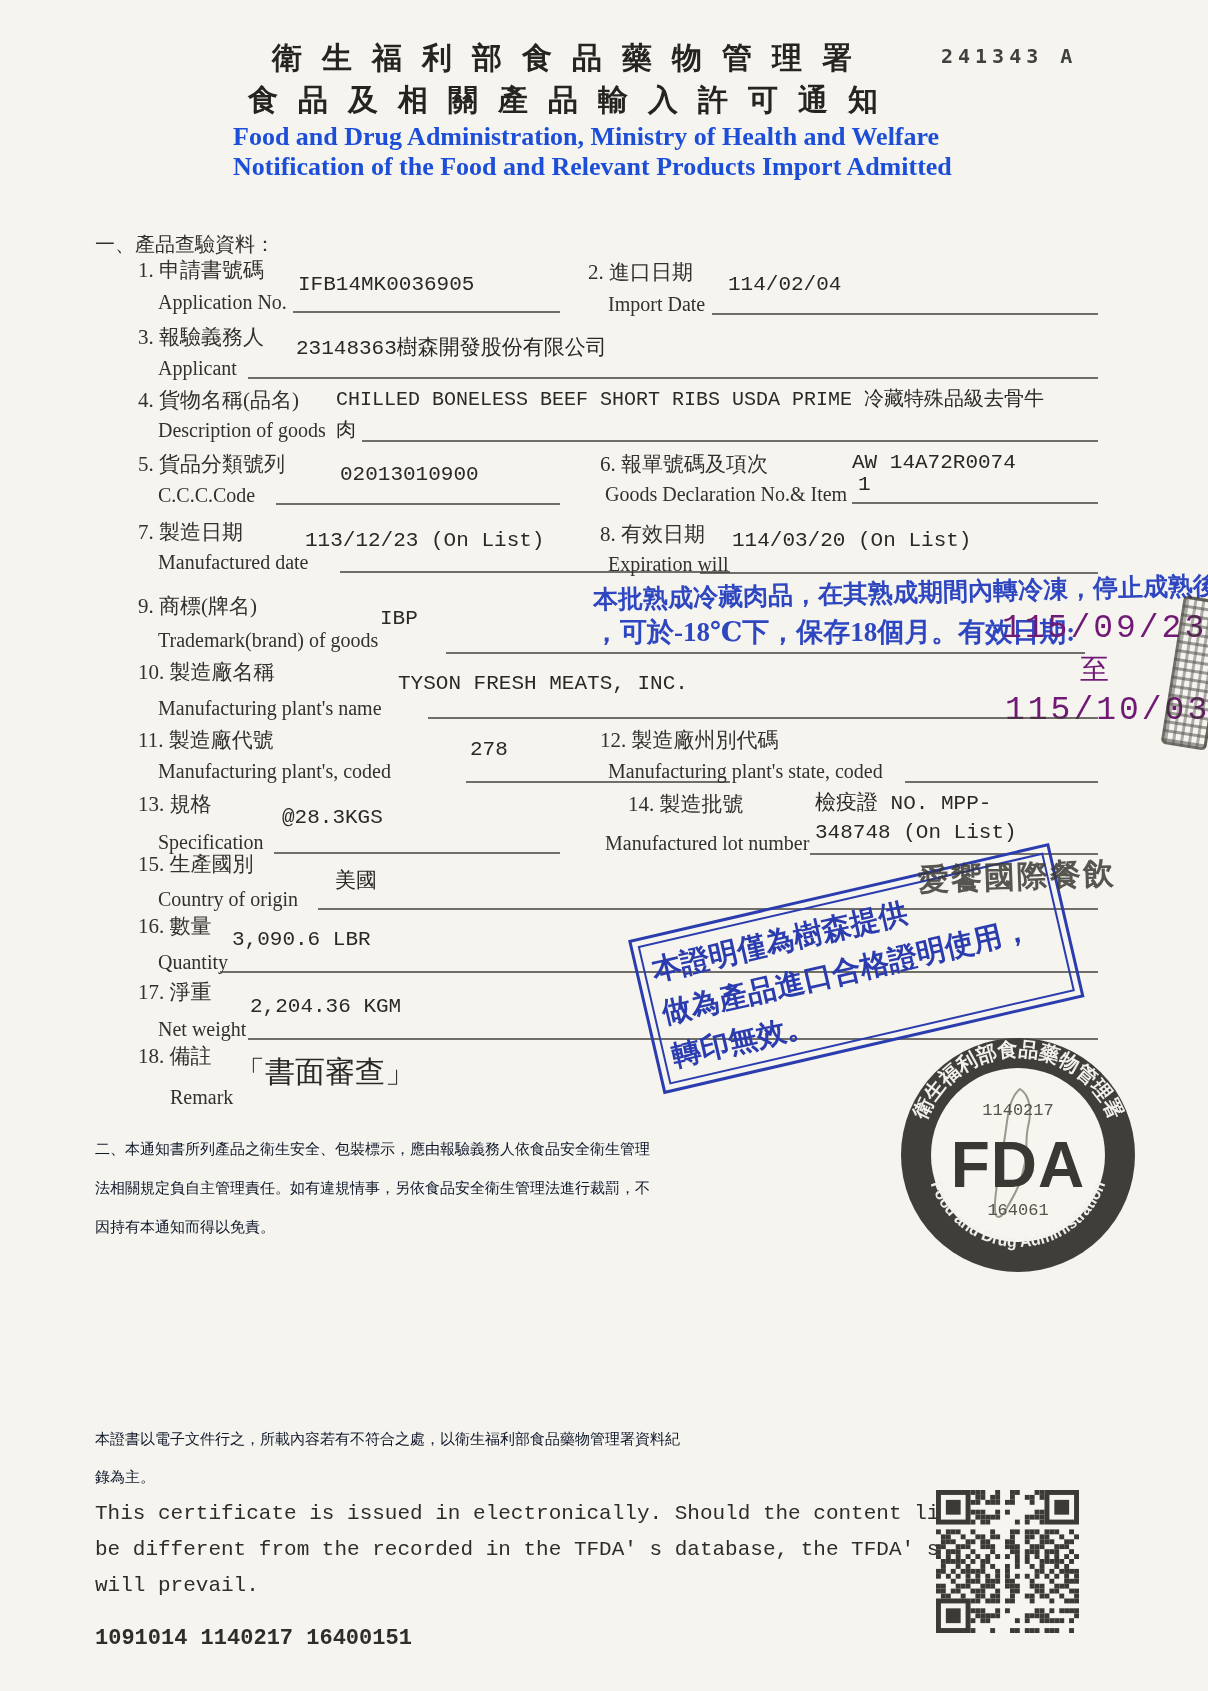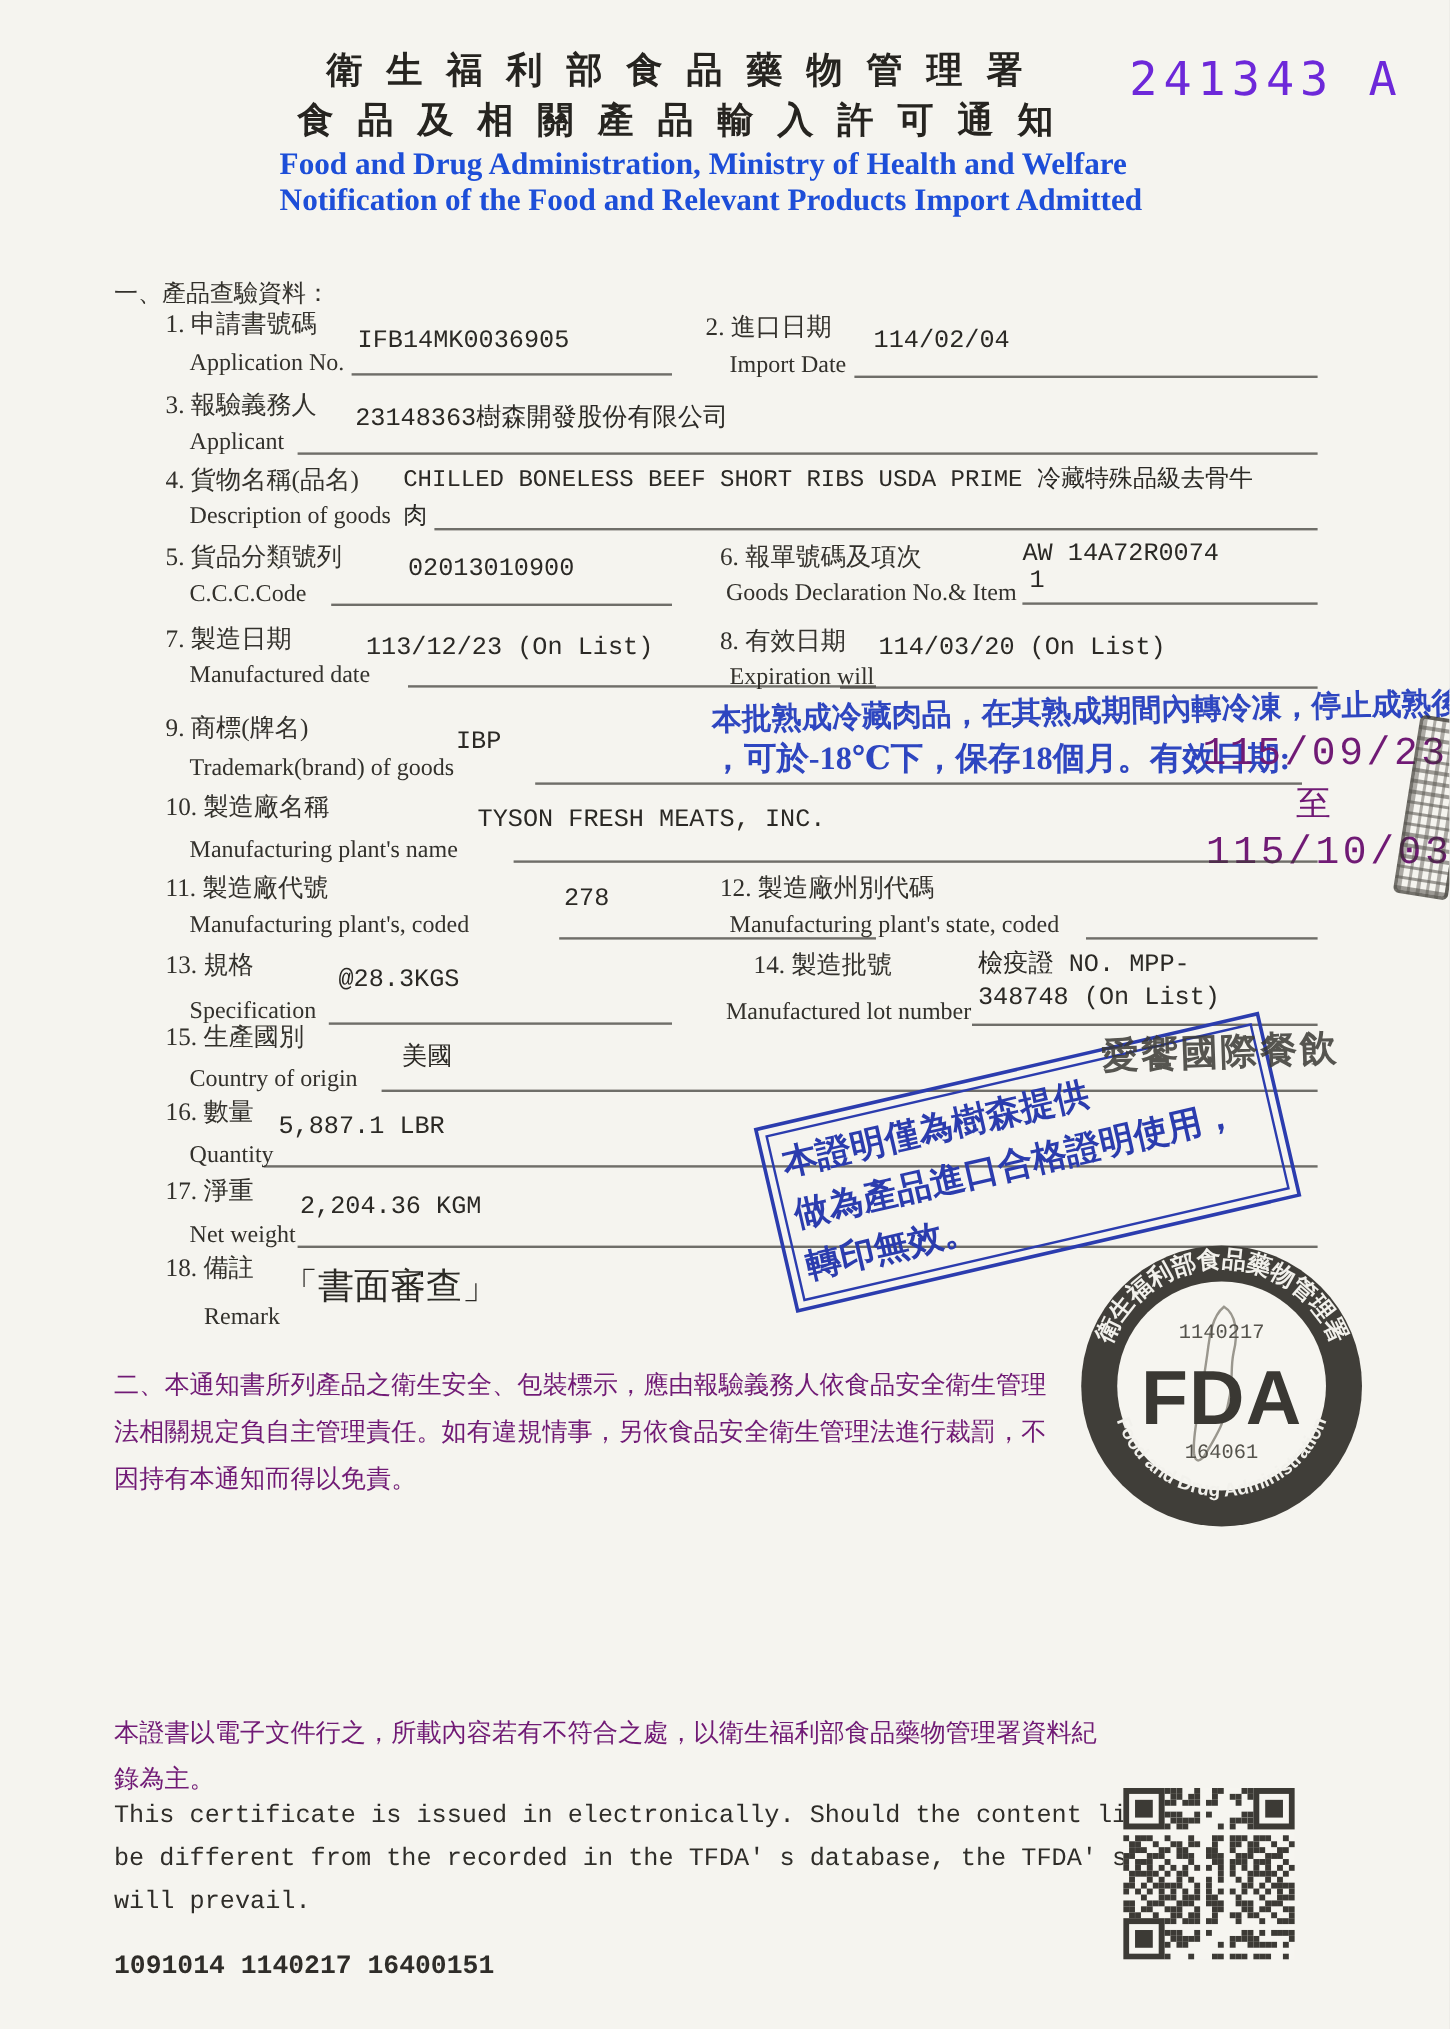--- a/index.html
+++ b/index.html
@@ -8,33 +8,33 @@
     background:#f5f4ef;overflow:hidden;color:#2f2d29;
     font-family:"Liberation Serif","DejaVu Serif",serif;
   }
   #page > div{position:absolute;white-space:nowrap;}
   .zh{font-size:21px;color:#33312c;}
   .en{font-size:20px;color:#33312c;}
   .val{font-family:"Liberation Mono","DejaVu Sans Mono",monospace;font-size:21px;color:#2b2925;}
   .rule{height:2px;background:rgba(60,58,52,0.72);}
   .title-zh{font-size:30px;font-weight:700;letter-spacing:20px;color:#262420;}
   .title-en{font-size:26px;font-weight:700;color:#1d4ed8;}
-  .serial{font-family:"DejaVu Sans Mono","Liberation Mono",monospace;font-size:39px;font-weight:400;
-    color:#6d28d9;letter-spacing:5px;}
+  .serial{font-family:"DejaVu Sans Mono","Liberation Mono",monospace;font-size:20px;font-weight:700;
+    color:#404040;letter-spacing:5px;}
   .handnote{font-weight:700;color:#2e46c0;}
   .faint{font-family:"Liberation Mono","DejaVu Sans Mono",monospace;color:#701a75;letter-spacing:3px;}
   .stamp-box{
     border:3px solid #2b3cae;outline:2px solid #2b3cae;outline-offset:-10px;
     transform:rotate(-13deg);transform-origin:100% 0;
     padding:10px 14px 6px 14px;box-sizing:border-box;
     color:#2b3cae;font-weight:700;font-size:29px;line-height:44px;
     background:rgba(245,244,239,0.0);
   }
   .graystamp{font-size:31px;font-weight:700;color:rgba(58,56,52,0.85);letter-spacing:2px;transform:rotate(-2deg);}
-  .para{font-size:21px;color:#701a75;}
+  .para{font-size:15px;color:#0f172a;}
   .mono{font-family:"Liberation Mono","DejaVu Sans Mono",monospace;}
   .side-seal{
     width:46px;height:150px;border:3px solid rgba(55,52,46,0.8);border-radius:5px;
     transform:rotate(9deg);box-sizing:border-box;
     background:
       repeating-linear-gradient(0deg, rgba(55,52,46,0.55) 0 3px, transparent 3px 9px),
       repeating-linear-gradient(90deg, rgba(55,52,46,0.45) 0 3px, transparent 3px 8px);
     opacity:0.85;
   }
 </style>
@@ -130,21 +130,21 @@
   <div class="val" style="left:815px;top:821px">348748  (On List)</div>
   <div class="en" style="left:605px;top:832px">Manufactured lot number</div>
   <div class="rule" style="left:810px;top:853px;width:288px"></div>
 
   <div class="zh" style="left:138px;top:850px">15. 生產國別</div>
   <div class="val" style="left:335px;top:866px">美國</div>
   <div class="en" style="left:158px;top:888px">Country of origin</div>
   <div class="rule" style="left:318px;top:908px;width:780px"></div>
 
   <div class="zh" style="left:138px;top:912px">16. 數量</div>
-  <div class="val" style="left:232px;top:928px">5,887.1 LBR</div>
+  <div class="val" style="left:232px;top:928px">3,090.6 LBR</div>
   <div class="en" style="left:158px;top:951px">Quantity</div>
   <div class="rule" style="left:220px;top:971px;width:878px"></div>
 
   <div class="zh" style="left:138px;top:978px">17. 淨重</div>
   <div class="val" style="left:250px;top:995px">2,204.36 KGM</div>
   <div class="en" style="left:158px;top:1018px">Net weight</div>
   <div class="rule" style="left:248px;top:1038px;width:850px"></div>
 
   <div class="zh" style="left:138px;top:1042px">18. 備註</div>
   <div class="val" style="left:235px;top:1052px;font-size:30px">「書面審查」</div>

